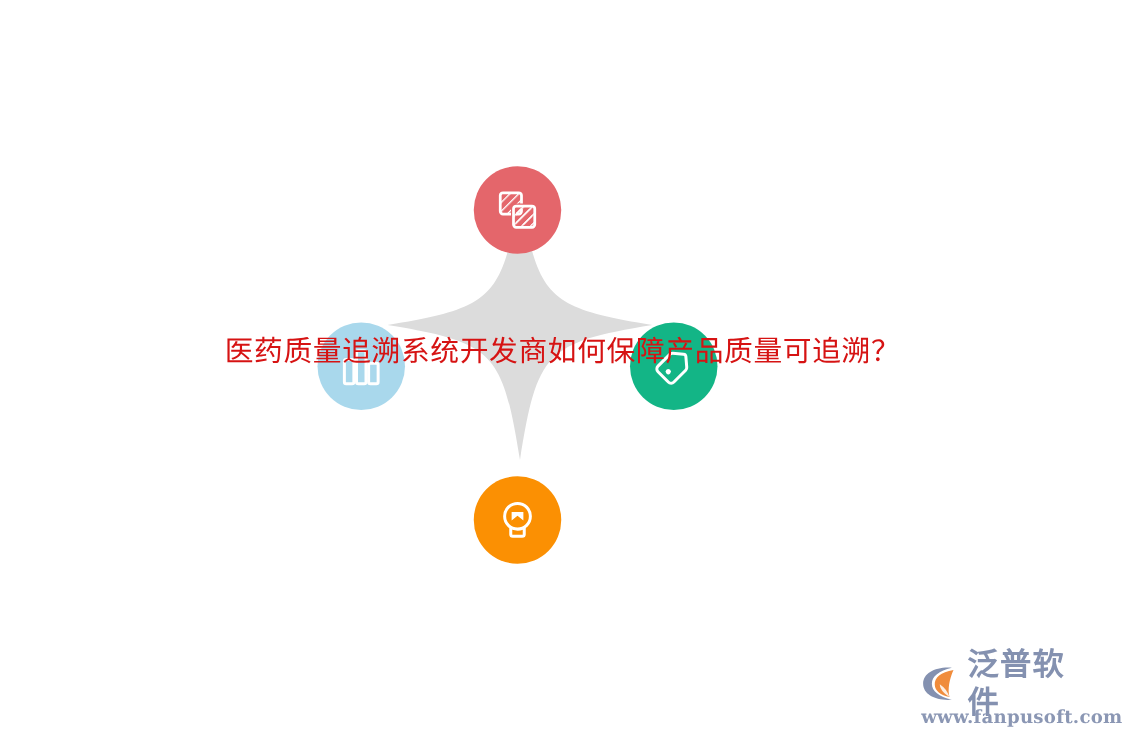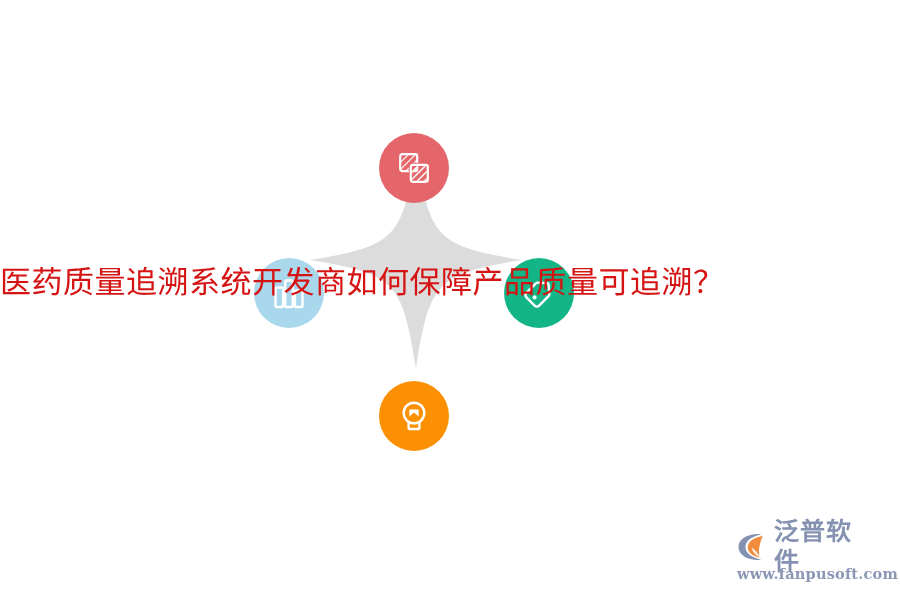--- a/index.html
+++ b/index.html
@@ -54,22 +54,23 @@
   .node-left   { left: 14px;  top: 140px; }
   .node-right  { left: 264px; top: 140px; }
   .node-bottom { left: 139px; top: 263px; }
 
   
   .headline {
     position: absolute;
     left: 0;
     top: 259px;
     width: 900px;
+    text-align: center;
     font-family: "DejaVu Serif", "Liberation Serif", serif;
-    font-size: 31px;
+    font-size: 23px;
     line-height: 46px;
     letter-spacing: 0.5px;
     color: #d61313;
     white-space: nowrap;
     font-weight: 400;
   }
 
   
   .watermark {
     position: absolute;

